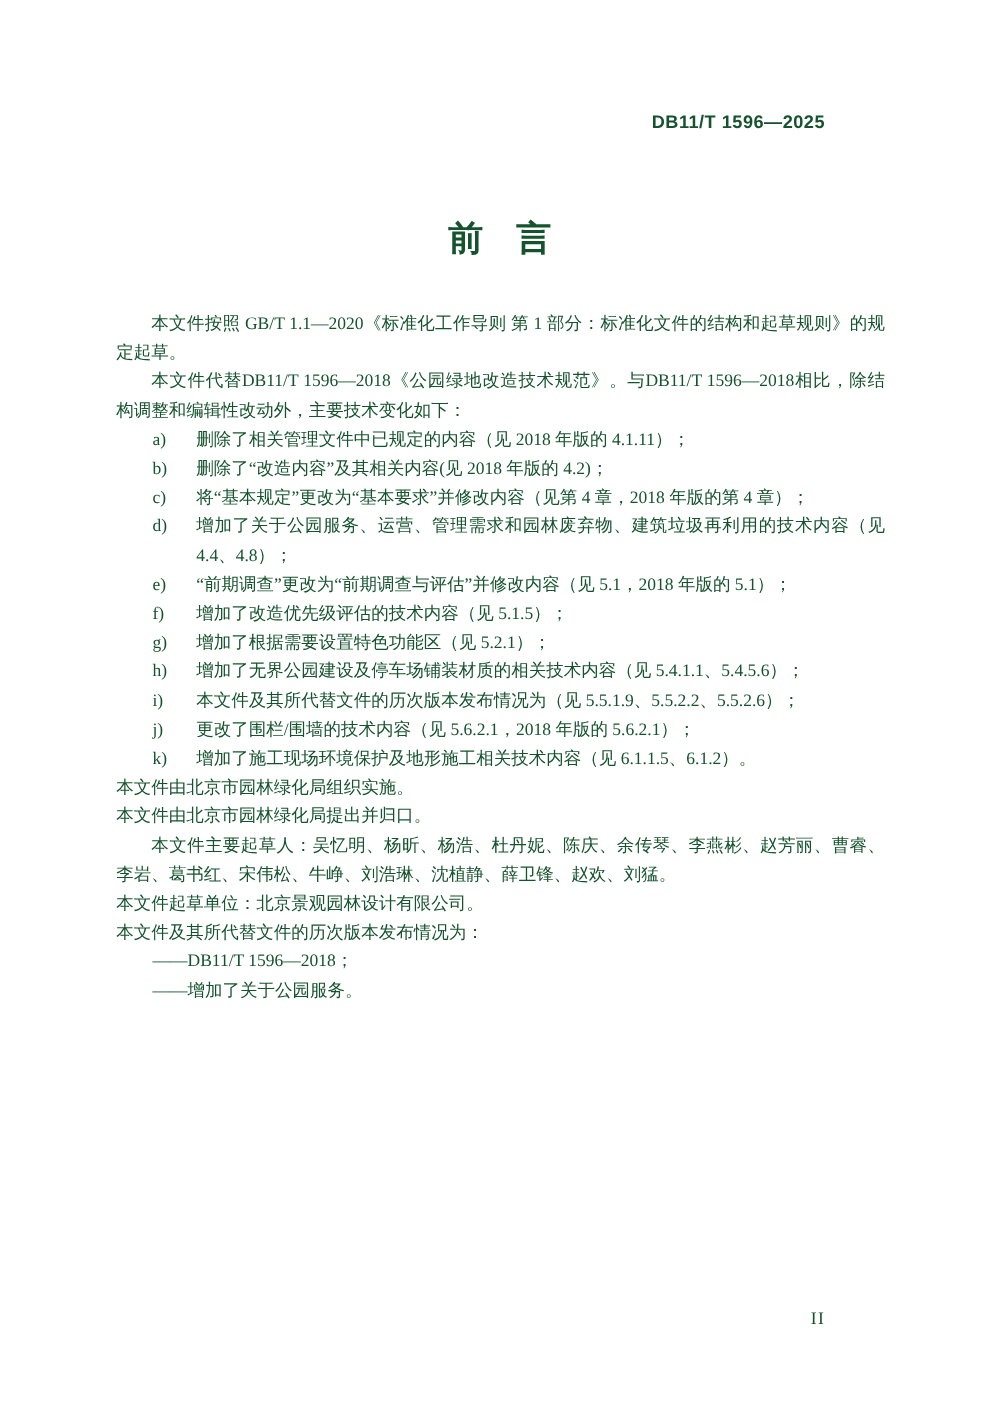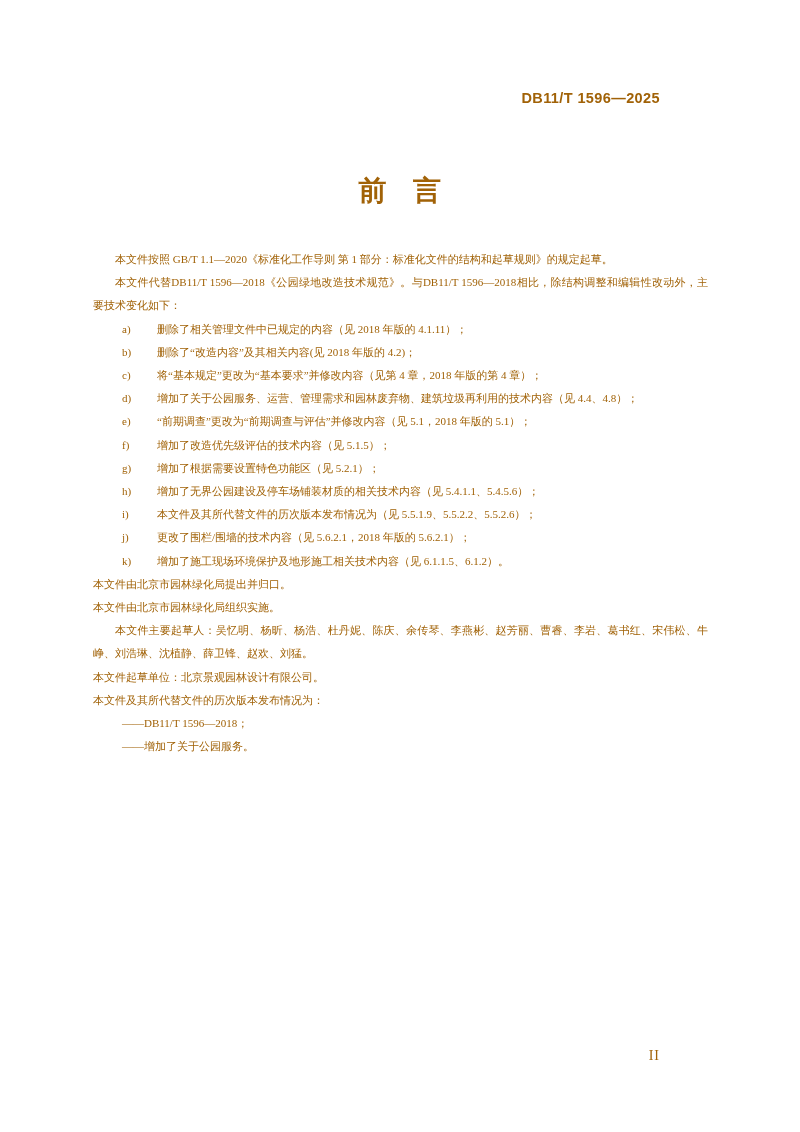--- a/index.html
+++ b/index.html
@@ -6,21 +6,21 @@
     margin: 0;
     padding: 0;
     background: #ffffff;
   }
   .page {
     position: relative;
     width: 753px;
     height: 1132px;
     background: #ffffff;
     font-family: "Liberation Serif", "DejaVu Serif", serif;
-    color: #a16207;
+    color: #14532d;
     overflow: hidden;
   }
 
   
   .doc-header {
     position: absolute;
     top: 90px;
     right: 93px;
     font-family: "Liberation Sans", "DejaVu Sans", sans-serif;
     font-weight: bold;
@@ -42,21 +42,21 @@
     letter-spacing: 0.5px;
   }
   .page-title .gap { display: inline-block; width: 26px; }
 
   
   .body-block {
     position: absolute;
     top: 248px;
     left: 93px;
     width: 615px;
-    font-size: 11px;
+    font-size: 14px;
     line-height: 23.2px;
     text-align: justify;
     text-justify: inter-ideograph;
   }
 
   .para {
     margin: 0;
     text-indent: 2em;
     text-align: justify;
     text-justify: inter-ideograph;
@@ -173,24 +173,24 @@
         <span>更改了围栏/围墙的技术内容（见 5.6.2.1，2018 年版的 5.6.2.1）；</span>
       </div>
 
       <div class="letter-item">
         <span class="marker">k)</span>
         <span>增加了施工现场环境保护及地形施工相关技术内容（见 6.1.1.5、6.1.2）。</span>
       </div>
 
     </div>
 
+    <p class="para no-indent">本文件由北京市园林绿化局组织实施。</p>
+
     <p class="para no-indent">本文件由北京市园林绿化局提出并归口。</p>
 
-    <p class="para no-indent">本文件由北京市园林绿化局组织实施。</p>
-
     <p class="para">本文件主要起草人：吴忆明、杨昕、杨浩、杜丹妮、陈庆、余传琴、李燕彬、赵芳丽、曹睿、李岩、葛书红、宋伟松、牛峥、刘浩琳、沈植静、薛卫锋、赵欢、刘猛。</p>
 
     <p class="para no-indent">本文件起草单位：北京景观园林设计有限公司。</p>
 
     <p class="para no-indent">本文件及其所代替文件的历次版本发布情况为：</p>
 
     <p class="dash-line">——DB11/T 1596—2018；</p>
 
     <p class="dash-line">——增加了关于公园服务。</p>
 

